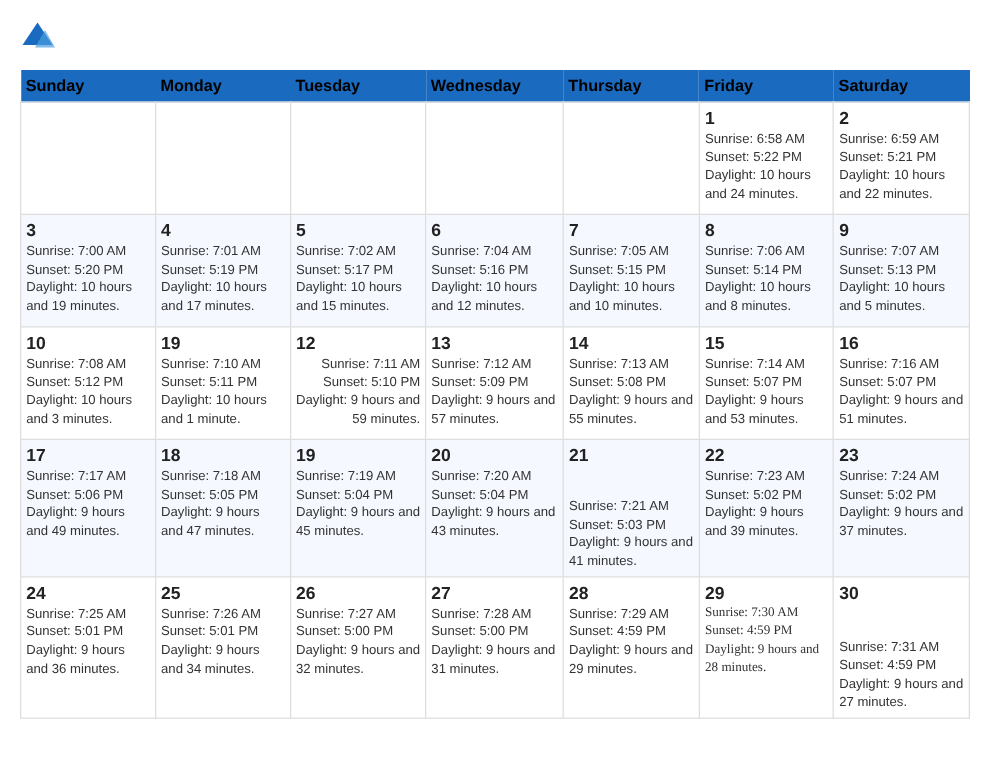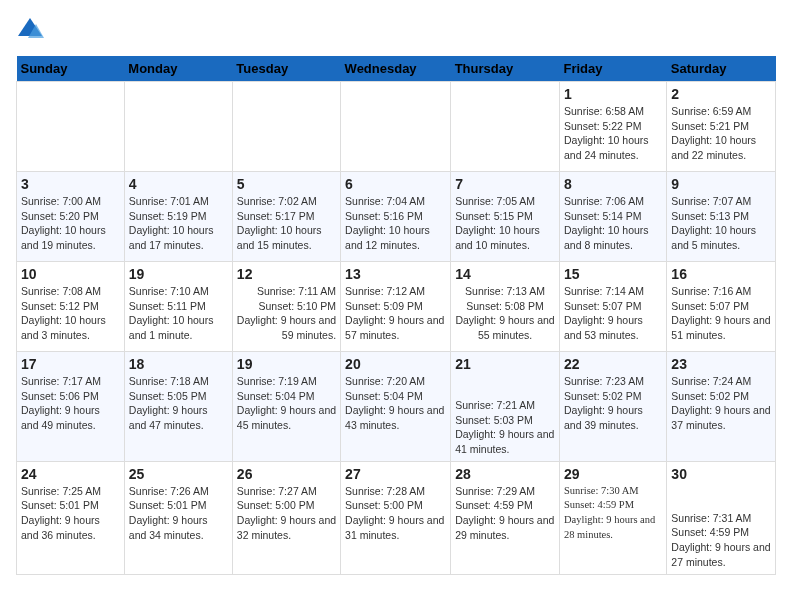--- a/index.html
+++ b/index.html
@@ -187,21 +187,21 @@
 Daylight: 9 hours and 59 minutes.</div>
         </td>
         <td>
           <span class="day-num">13</span>
           <div class="day-info" style="white-space: pre-line;">Sunrise: 7:12 AM
 Sunset: 5:09 PM
 Daylight: 9 hours and 57 minutes.</div>
         </td>
         <td>
           <span class="day-num">14</span>
-          <div class="day-info" style="white-space: pre-line; text-align: center;">Sunrise: 7:13 AM
+          <div class="day-info" style="white-space: pre-line;">Sunrise: 7:13 AM
 Sunset: 5:08 PM
 Daylight: 9 hours and 55 minutes.</div>
         </td>
         <td>
           <span class="day-num">15</span>
           <div class="day-info" style="white-space: pre-line;">Sunrise: 7:14 AM
 Sunset: 5:07 PM
 Daylight: 9 hours and 53 minutes.</div>
         </td>
         <td>

